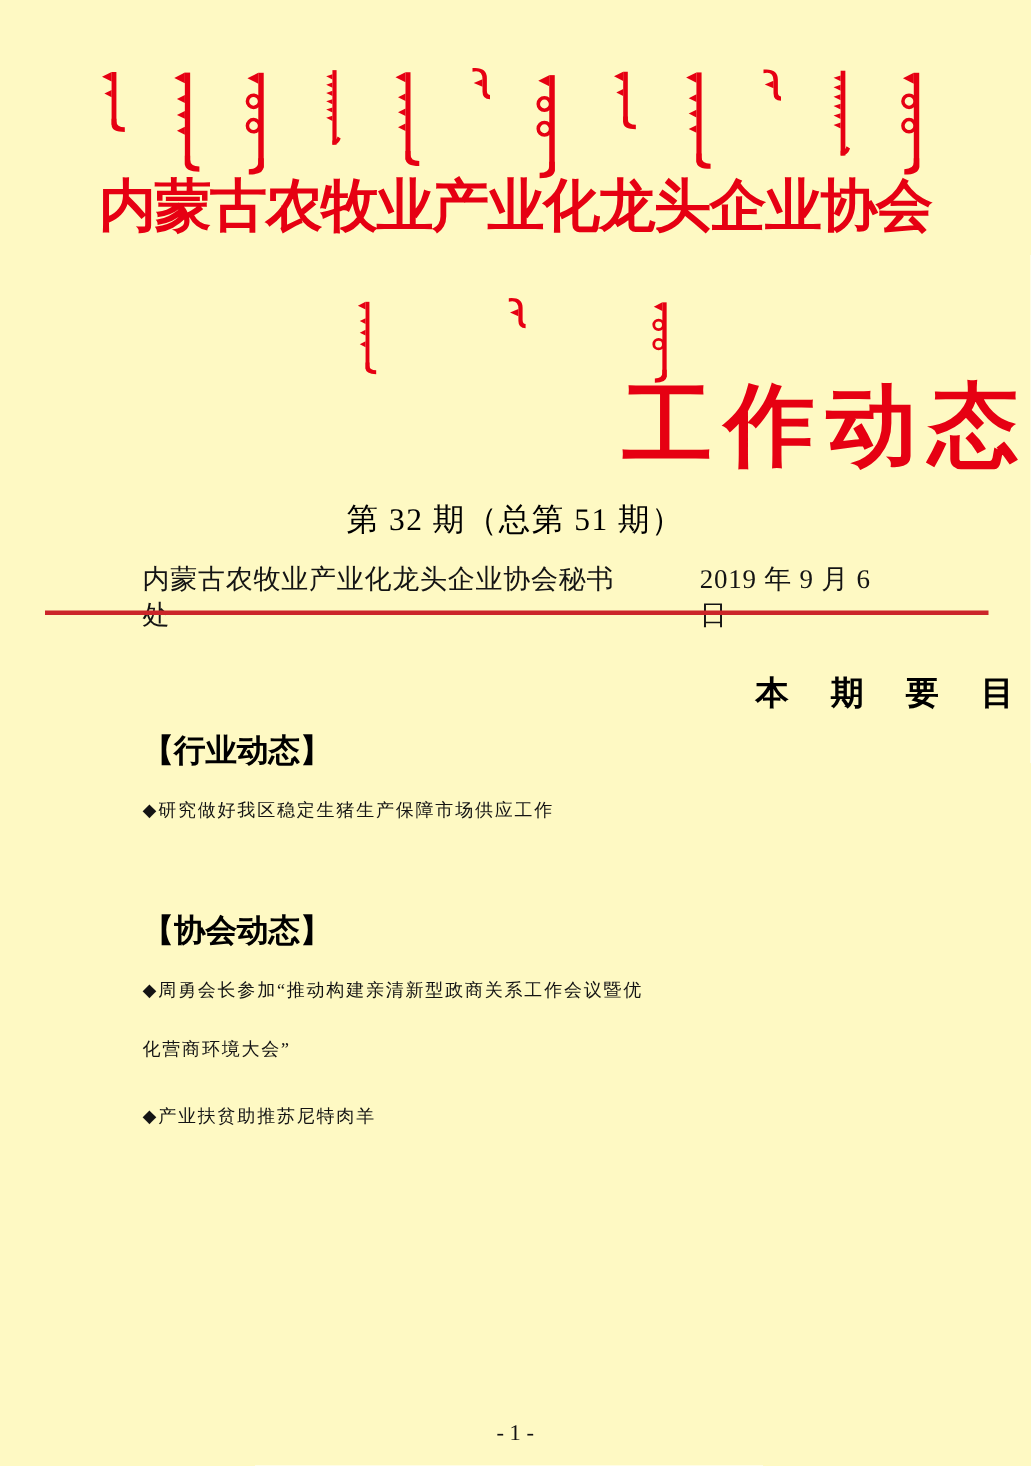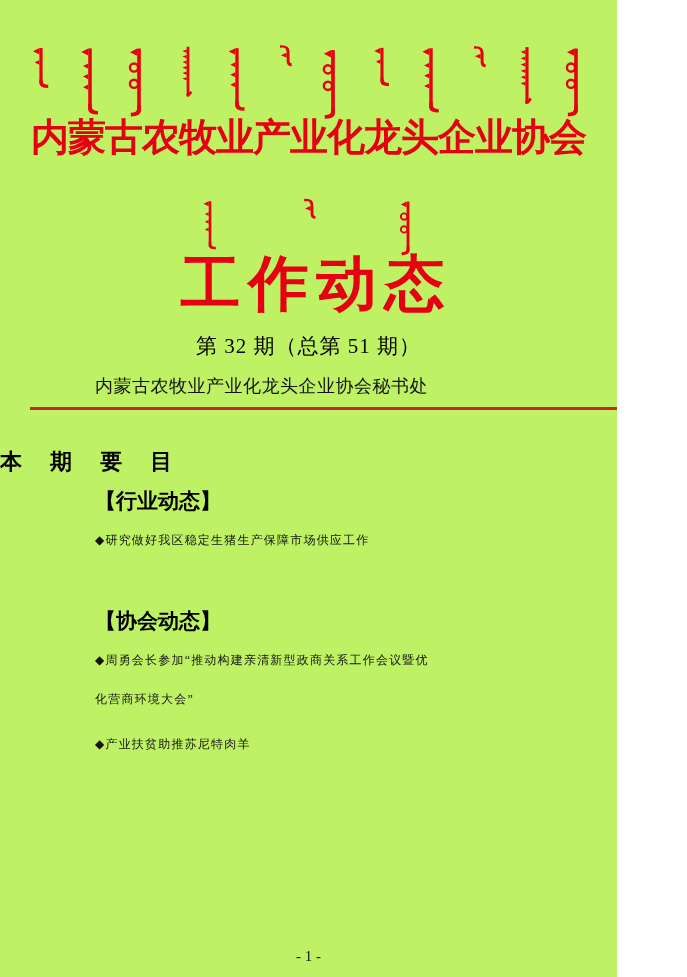--- a/index.html
+++ b/index.html
@@ -1,19 +1,19 @@
 <!DOCTYPE html>
 <html><head>
 <meta charset="utf-8">
 <style>
   html,body{margin:0;padding:0;background:#fff;}
   .page{
     position:relative;
-    width:617px;height:977px;
-    background:#bef264;
+    width:687px;height:977px;
+    background:#fef9c3;
     overflow:hidden;
     font-family:"Liberation Serif","DejaVu Serif",serif;
   }
   
   .mg{color:#e60012;fill:currentColor;display:block;}
   .mong-top{
     position:absolute;top:44px;left:0;right:0;
     display:flex;justify-content:center;align-items:flex-start;gap:27px;
   }
   .mong-mid{
@@ -22,42 +22,42 @@
   }
   .assoc{
     position:absolute;top:112px;left:0;right:0;margin:0;
     text-align:center;color:#e60012;
     font-size:38px;font-weight:bold;letter-spacing:-1px;
     font-family:"Liberation Serif","DejaVu Serif",serif;
     white-space:nowrap;
   }
   .journal{
     position:absolute;top:244px;left:16px;right:0;margin:0;
-    text-align:center;color:#e60012;
+    text-align:right;color:#e60012;
     font-size:60px;font-weight:900;letter-spacing:8px;
     font-family:"Liberation Serif","DejaVu Serif",serif;
     white-space:nowrap;
   }
   .issue{
     position:absolute;top:332px;left:0;right:0;
     text-align:center;color:#000;
     font-size:21px;font-weight:normal;letter-spacing:1px;
   }
   .pub-row{
     position:absolute;top:374px;left:95px;right:87px;
     display:flex;justify-content:space-between;align-items:baseline;
     color:#141414;font-size:18px;letter-spacing:0.5px;gap:48px;
   }
   .rule{
     position:absolute;top:407px;left:30px;width:629px;height:3px;
     background:#cb2529;
   }
   .toc-heading{
     position:absolute;top:447px;left:0;right:0;
-    text-align:left;color:#000;
+    text-align:right;color:#000;
     font-size:22px;font-weight:bold;letter-spacing:11px;
     font-family:"Liberation Sans","DejaVu Sans",sans-serif;
   }
   .toc{
     position:absolute;top:487px;left:95px;width:560px;
     color:#141414;
   }
   .sec-title{
     font-size:21px;font-weight:bold;color:#000;
     font-family:Liberation Sans, sans-serif;
@@ -172,20 +172,21 @@
         <use href="#mg-b"></use>
       </svg>
   </div>
 
   <h2 class="journal">工作动态</h2>
 
   <div class="issue">第 32 期（总第 51 期）</div>
 
   <div class="pub-row">
     <span>内蒙古农牧业产业化龙头企业协会秘书处</span>
+    <span>2019 年 9 月 6 日</span>
   </div>
 
   <div class="rule"></div>
 
   <div class="toc-heading">本 期 要 目</div>
 
   <div class="toc">
     <div class="sec-title">【行业动态】</div>
     <div class="toc-item">◆研究做好我区稳定生猪生产保障市场供应工作</div>
 

